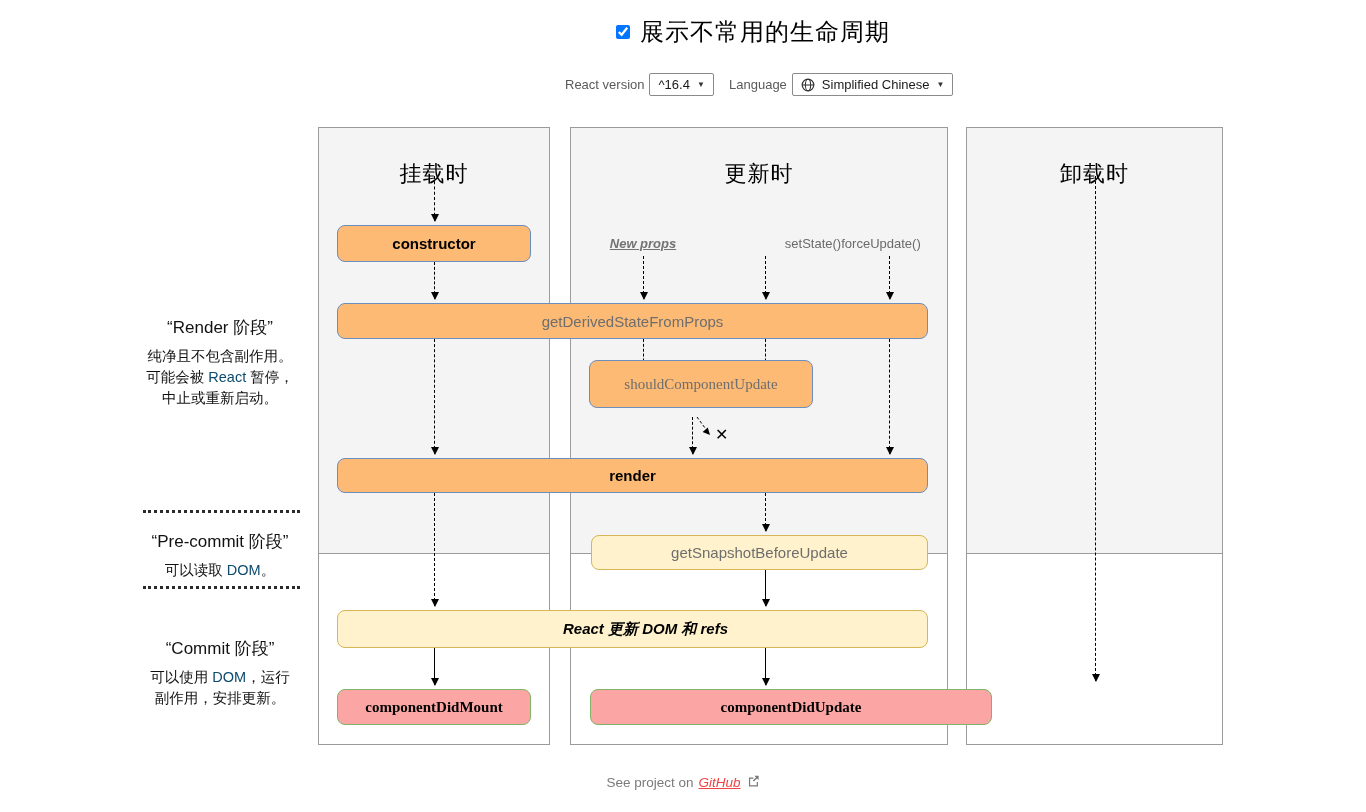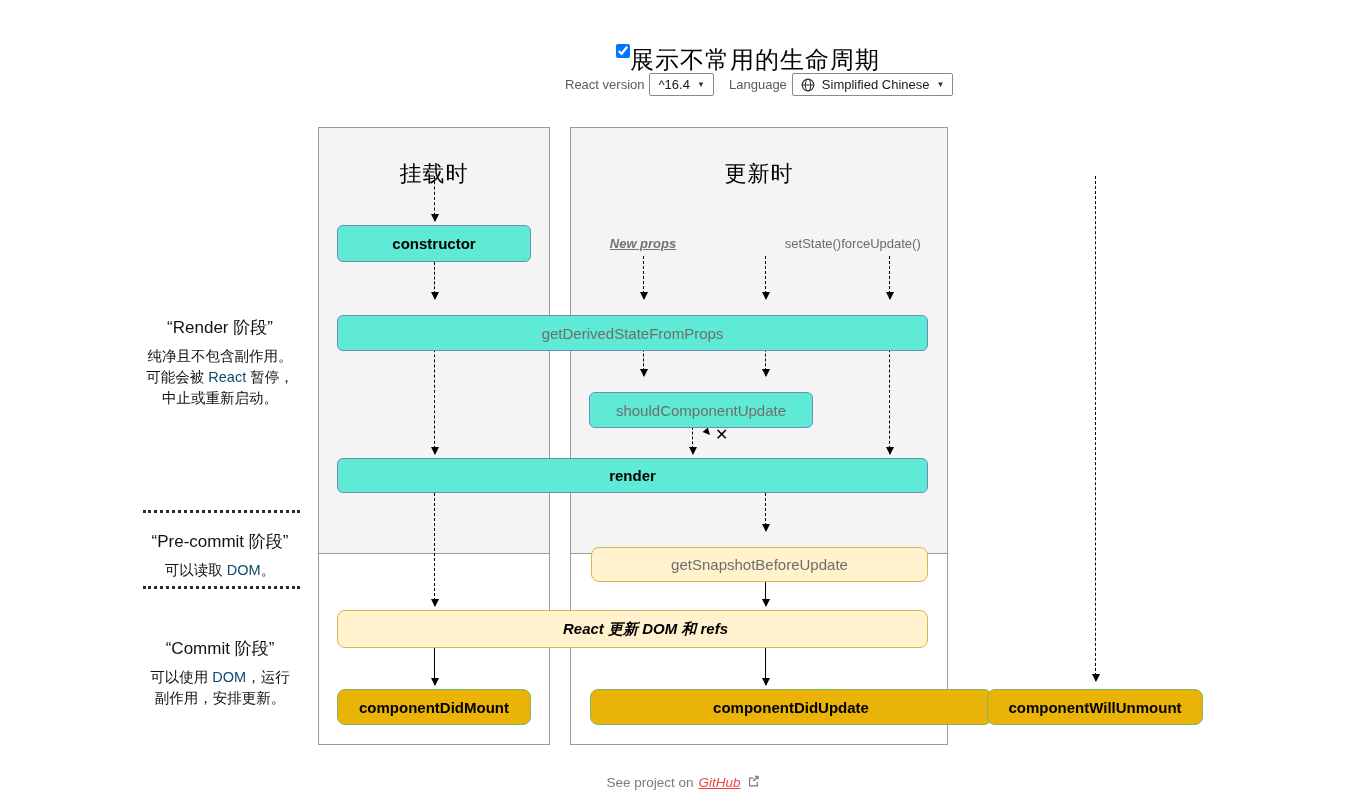--- a/index.html
+++ b/index.html
@@ -3,46 +3,46 @@
 <meta charset="utf-8">
 <style>
   * { margin:0; padding:0; box-sizing:border-box; }
   html,body { background:#fff; }
   .page {
     position:relative; width:1366px; height:812px; overflow:hidden;
     font-family:"Liberation Sans","DejaVu Sans",sans-serif; color:#000; background:#fff;
   }
 
   
-  .title-row { position:absolute; left:616px; top:44px; display:flex; }
+  .title-row { position:absolute; left:616px; top:16px; display:flex; align-items:center; gap:10px; }
   .title-row input { width:14px; height:14px; }
   .title-text { font-size:24px; letter-spacing:1px; }
 
   .controls-group { position:absolute; top:73px; display:flex; align-items:center; gap:5px; font-size:13px; color:#5a5a5a; }
   .fake-select {
     display:inline-flex; align-items:center; gap:7px; background:#fff; color:#1a1a1a;
     border:1px solid #8a8a8a; border-radius:2px; height:23px; padding:0 8px; cursor:pointer;
   }
   .fake-select .caret { font-size:8px; color:#333; }
 
   
   .panel { position:absolute; top:127px; height:618px; border:1px solid #9b9b9b; background:#fff; z-index:1; }
   .render-zone { position:absolute; top:0; left:0; right:0; height:426px; background:#f4f4f4; border-bottom:1px solid #9b9b9b; }
   .panel-title { position:relative; z-index:2; text-align:center; margin-top:31px; font-size:22px; letter-spacing:1px; }
 
   
   .box {
     position:absolute; z-index:5; display:flex; align-items:center; justify-content:center;
     border-radius:8px; border:1px solid; font-size:15px; cursor:pointer; background:#fff;
   }
-  .box.blue   { background:#5eead4; border-color:#6c8ebf;border-radius:6px; }
+  .box.blue   { background:#fdba74; border-color:#6c8ebf; }
   .box.yellow { background:#fff2cc; border-color:#d6b656; }
-  .box.green  { background:#eab308; border-color:#82b366; }
+  .box.green  { background:#fca5a5; border-color:#82b366;font-family:Liberation Serif, serif; }
   .box.bold   { font-weight:bold; }
-  .box.dim    { color:#6e6e6e;margin-top:12px; }
+  .box.dim    { color:#6e6e6e; }
   .box.italic { font-style:italic; font-weight:bold;padding-left:26px; }
 
   
   .trigger { position:absolute; z-index:3; top:236px; transform:translateX(-50%); font-size:13px; white-space:nowrap; }
   .trigger.new-props { font-weight:bold; font-style:italic; color:#737373;text-decoration:underline; }
   .trigger.gray { color:#6a6a6a; }
 
   
   .arr { position:absolute; z-index:4; width:0; }
   .arr.dashed { border-left:1px dashed #000; }
@@ -102,20 +102,24 @@
   </div>
 
   <div class="panel" style="left:318px; width:232px;">
     <div class="render-zone"></div>
     <div class="panel-title">挂载时</div>
   </div>
   <div class="panel" style="left:570px; width:378px;">
     <div class="render-zone"></div>
     <div class="panel-title">更新时</div>
   </div>
+  <div class="panel" style="left:966px; width:257px;">
+    <div class="render-zone"></div>
+    <div class="panel-title">卸载时</div>
+  </div>
 
   <span class="trigger new-props" style="left:643px;">New props</span>
   <span class="trigger gray" style="left:765px;margin-left:48px;">setState()</span>
   <span class="trigger gray" style="left:881px;">forceUpdate()</span>
 
   <div class="arr dashed" style="left:434px; top:176px; height:45px;"></div>
   <div class="arr dashed" style="left:434px; top:262px; height:37px;"></div>
   <div class="arr dashed" style="left:434px; top:339px; height:115px;"></div>
   <div class="arr dashed" style="left:434px; top:493px; height:113px;"></div>
   <div class="arr solid" style="left:434px; top:648px; height:37px;"></div>
@@ -134,27 +138,26 @@
   <div class="arr dashed" style="left:1095px; top:176px; height:505px;"></div>
 
   <svg class="abort-arrow" style="left:694px; top:416px;" width="26" height="24" viewBox="0 0 26 24">
     <line x1="3" y1="1" x2="11" y2="12" stroke="#000" stroke-width="1" stroke-dasharray="3,2"></line>
     <polygon points="16,19 8.6,15.9 13.8,11.6" fill="#000"></polygon>
   </svg>
   <span class="abort-x" style="left:715px; top:425px;">✕</span>
 
   <div class="box blue bold" style="left:337px; top:225px; width:194px; height:37px;">constructor</div>
   <div class="box blue dim" style="left:337px; top:303px; width:591px; height:36px;">getDerivedStateFromProps</div>
-  <div class="box blue dim" style="left:589px; top:380px; width:224px; height:36px;">shouldComponentUpdate</div>
+  <div class="box blue dim" style="left:589px; top:360px; width:224px; height:48px;font-family:Liberation Serif, serif;">shouldComponentUpdate</div>
   <div class="box blue bold" style="left:337px; top:458px; width:591px; height:35px;">render</div>
   <div class="box yellow dim" style="left:591px; top:535px; width:337px; height:35px;">getSnapshotBeforeUpdate</div>
   <div class="box yellow italic" style="left:337px; top:610px; width:591px; height:38px;">React 更新 DOM 和 refs</div>
   <div class="box green bold" style="left:337px; top:689px; width:194px; height:36px;">componentDidMount</div>
   <div class="box green bold" style="left:590px; top:689px; width:402px; height:36px;">componentDidUpdate</div>
-  <div class="box green bold" style="left:987px; top:689px; width:216px; height:36px;">componentWillUnmount</div>
 
   <div class="phase-label" style="top:316px;">
     <div class="ph-title">“Render 阶段”</div>
     <div class="ph-body">
       <div><span>纯净且不包含副作用。</span></div>
       <div><span>可能会被 </span><span class="dim-word">React</span><span> 暂停，</span></div>
       <div><span>中止或重新启动。</span></div>
     </div>
   </div>
 

